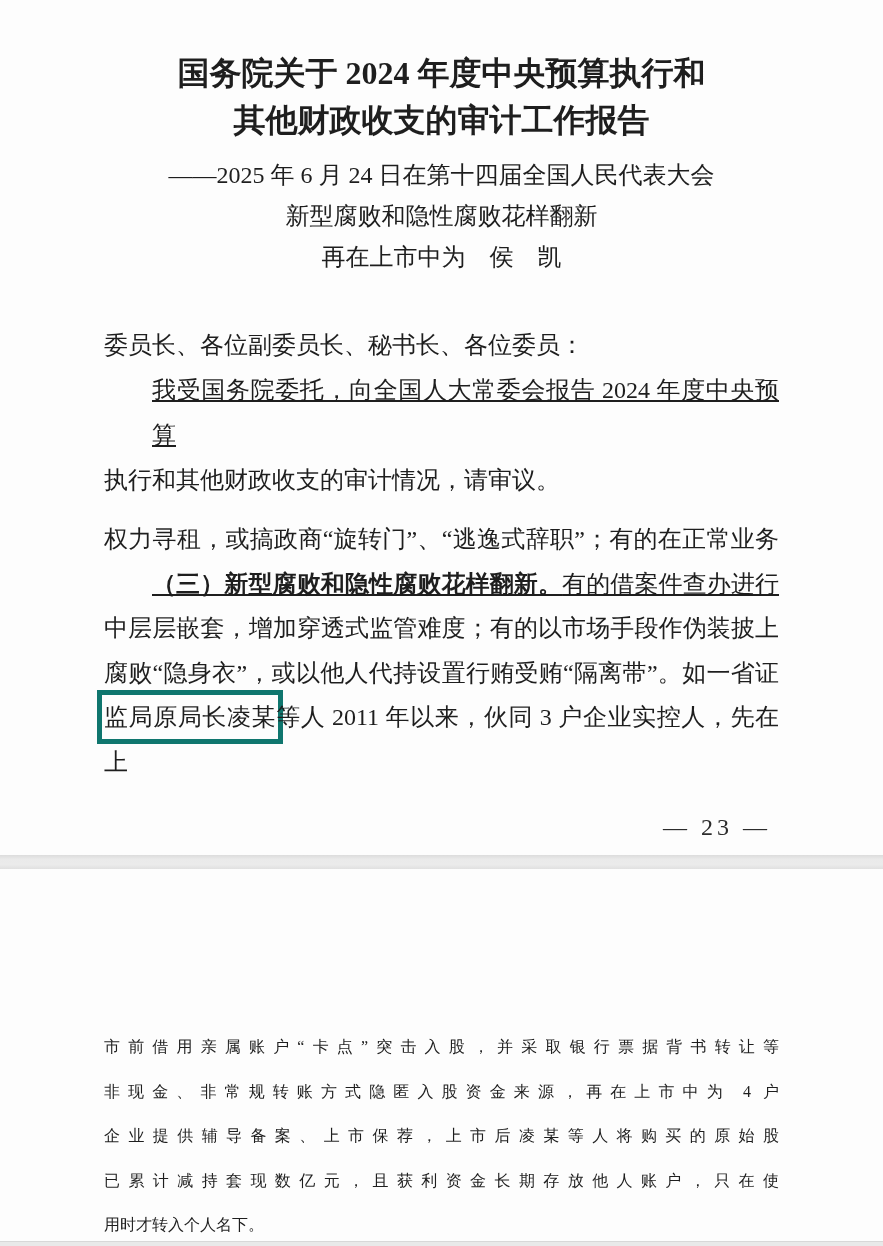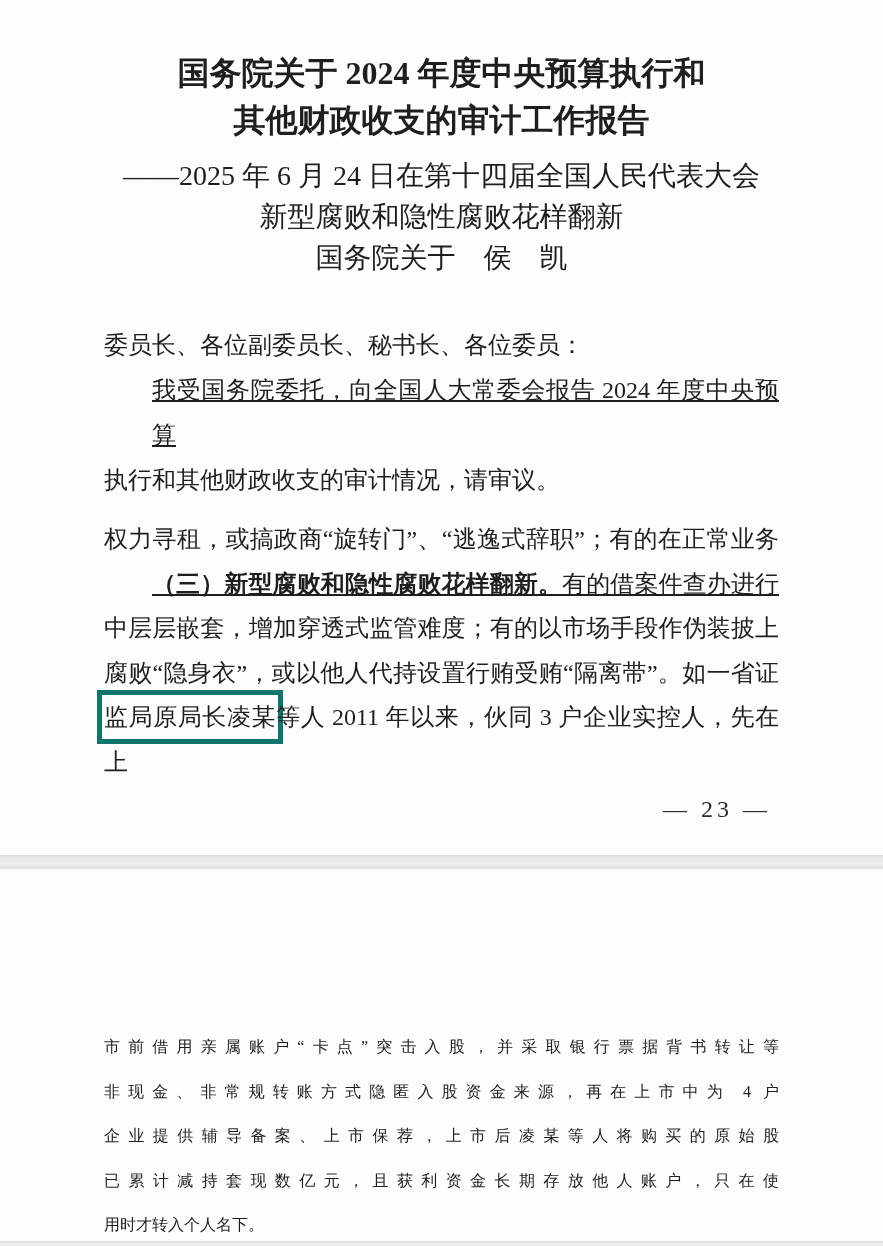--- a/index.html
+++ b/index.html
@@ -38,21 +38,21 @@
     background: #e9e9e9;
   }
   .title-line {
     font-size: 32px;
     font-weight: 700;
     line-height: 47px;
     text-align: center;
   }
   .subtitle-block { margin-top: 11px; }
   .subtitle-line, .author-line {
-    font-size: 28px;
+    font-size: 24px;
     line-height: 41px;
     text-align: center;
     font-weight: 400;
   }
   .body-block {
     margin-top: 45px;
     font-size: 24px;
   }
   .line {
     line-height: 45px;
@@ -64,21 +64,21 @@
   .line.last { text-align-last: left; }
   .line.indent { padding-left: 48px; text-decoration: underline; }
   .section-block { margin-top: 14px; }
   .bold-lead { font-weight: 700; }
   .hl-box {
     border: 5px solid #0f766e;
     padding: 9px 2px;
     margin: 0 -7px;
   }
   .page-number-row {
-    margin-top: 12px;
+    margin-top: 30px;
     font-size: 24px;
     line-height: 26px;
     text-align: right;
     padding-right: 8px;
     color: #2c2c2c;
     letter-spacing: 4px;
   }
 </style>
 </head>
 <body>
@@ -88,21 +88,21 @@
   <div class="page" id="page1">
 
     <div>
       <div class="title-line">国务院关于 2024 年度中央预算执行和</div>
       <div class="title-line">其他财政收支的审计工作报告</div>
     </div>
 
     <div class="subtitle-block">
       <div class="subtitle-line">——2025 年 6 月 24 日在第十四届全国人民代表大会</div>
       <div class="subtitle-line">新型腐败和隐性腐败花样翻新</div>
-      <div class="author-line">国务院关于　侯　凯</div>
+      <div class="author-line">再在上市中为　侯　凯</div>
     </div>
 
     <div class="body-block">
       <div class="line last">委员长、各位副委员长、秘书长、各位委员：</div>
 
       <div>
         <div class="line indent">我受国务院委托，向全国人大常委会报告 2024 年度中央预算</div>
         <div class="line last">执行和其他财政收支的审计情况，请审议。</div>
       </div>
 

